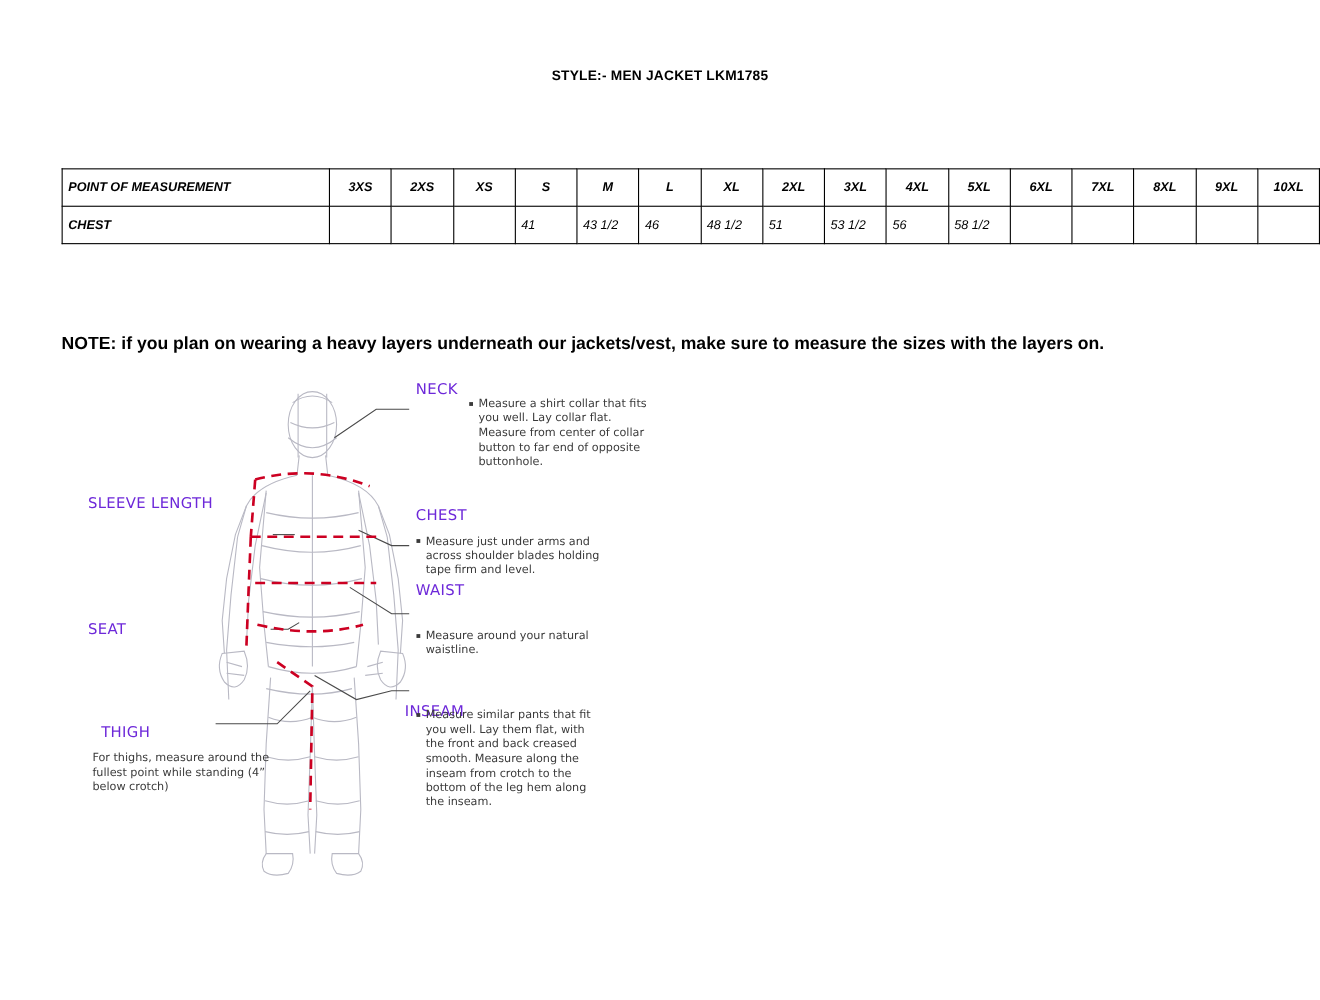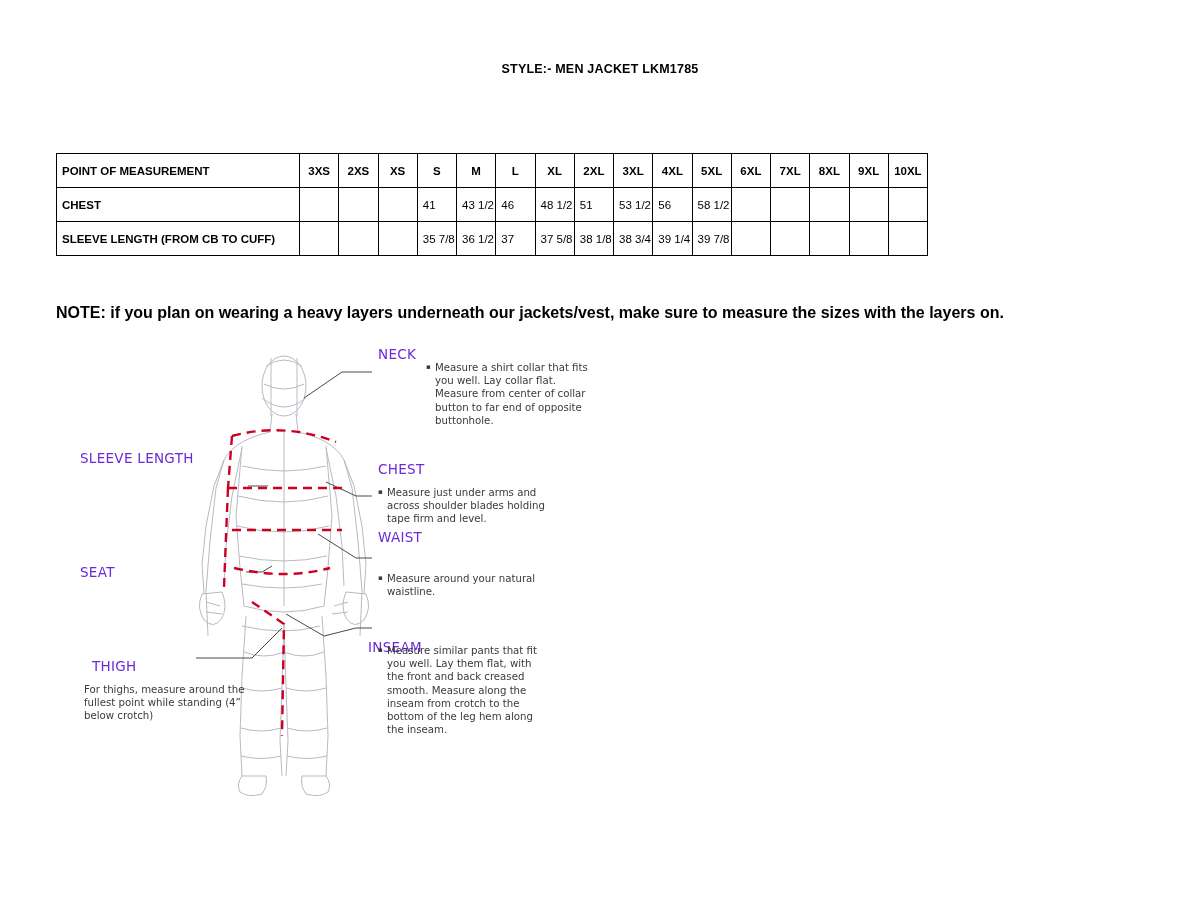--- a/index.html
+++ b/index.html
@@ -24,23 +24,24 @@
     text-align: center;
     font-size: 12.5px;
     font-weight: bold;
     letter-spacing: 0.2px;
   }
 
   #size-table {
     position: absolute;
     top: 153px;
     left: 56px;
-    width: 872px;
+    width: 1144px;
     border-collapse: collapse;
     table-layout: fixed;
+    font-style: italic;
   }
   #size-table td, #size-table th {
     border: 1px solid #000000;
     font-size: 11.5px;
     height: 33px;
     padding: 0 5px;
     text-align: left;
     vertical-align: middle;
     font-weight: bold;
     white-space: nowrap;
@@ -161,39 +162,20 @@
       <td class="val">51</td>
       <td class="val">53 1/2</td>
       <td class="val">56</td>
       <td class="val">58 1/2</td>
       <td class="val"></td>
       <td class="val"></td>
       <td class="val"></td>
       <td class="val"></td>
       <td class="val"></td>
     </tr>
-    <tr>
-      <td class="rowlabel">SLEEVE LENGTH (FROM CB TO CUFF)</td>
-      <td class="val"></td>
-      <td class="val"></td>
-      <td class="val"></td>
-      <td class="val">35 7/8</td>
-      <td class="val">36 1/2</td>
-      <td class="val">37</td>
-      <td class="val">37 5/8</td>
-      <td class="val">38 1/8</td>
-      <td class="val">38 3/4</td>
-      <td class="val">39 1/4</td>
-      <td class="val">39 7/8</td>
-      <td class="val"></td>
-      <td class="val"></td>
-      <td class="val"></td>
-      <td class="val"></td>
-      <td class="val"></td>
-    </tr>
   </tbody>
 </table>
 
 <div id="note">NOTE: if you plan on wearing a heavy layers underneath our jackets/vest, make sure to measure the sizes with the layers on.</div>
 
 <div id="figure-panel">
 
   <svg id="figure-svg" width="560" height="470" viewBox="0 0 560 470">
     <g stroke="#b9b9c4" stroke-width="1" fill="none">
 

